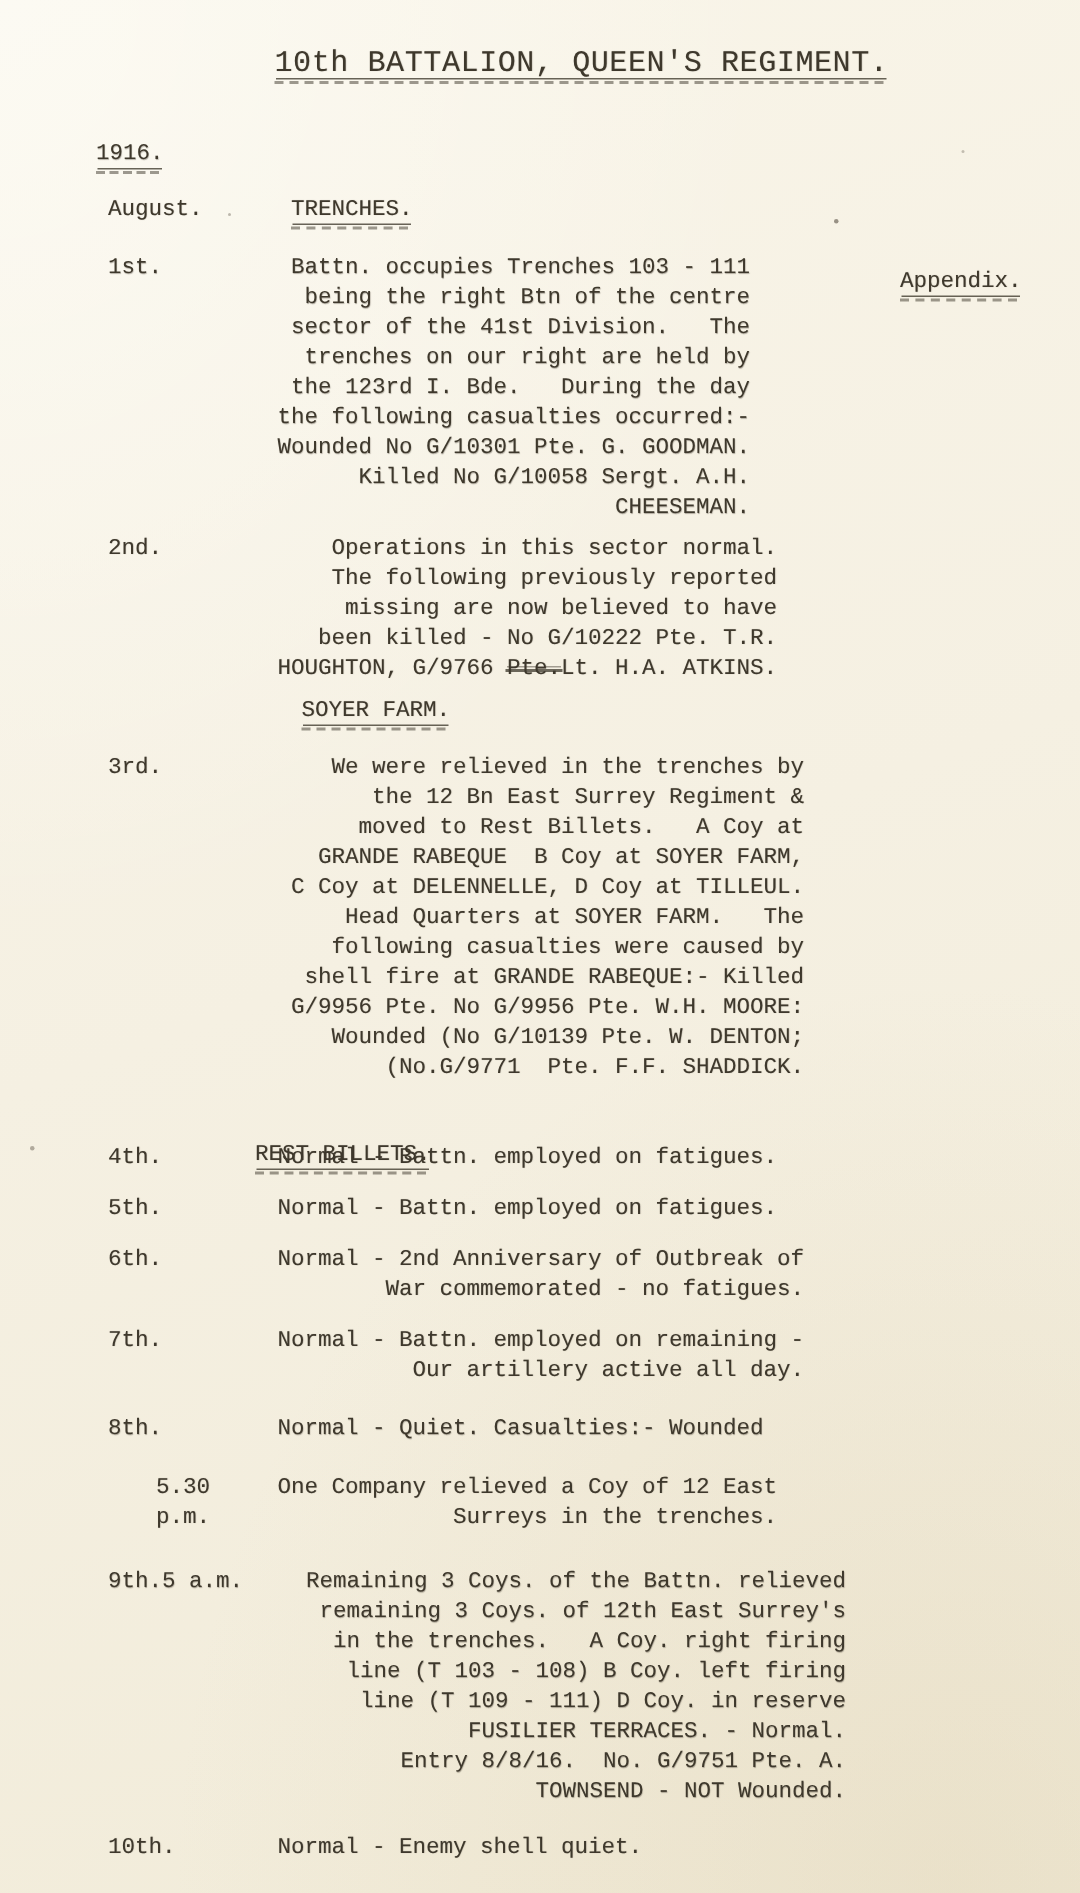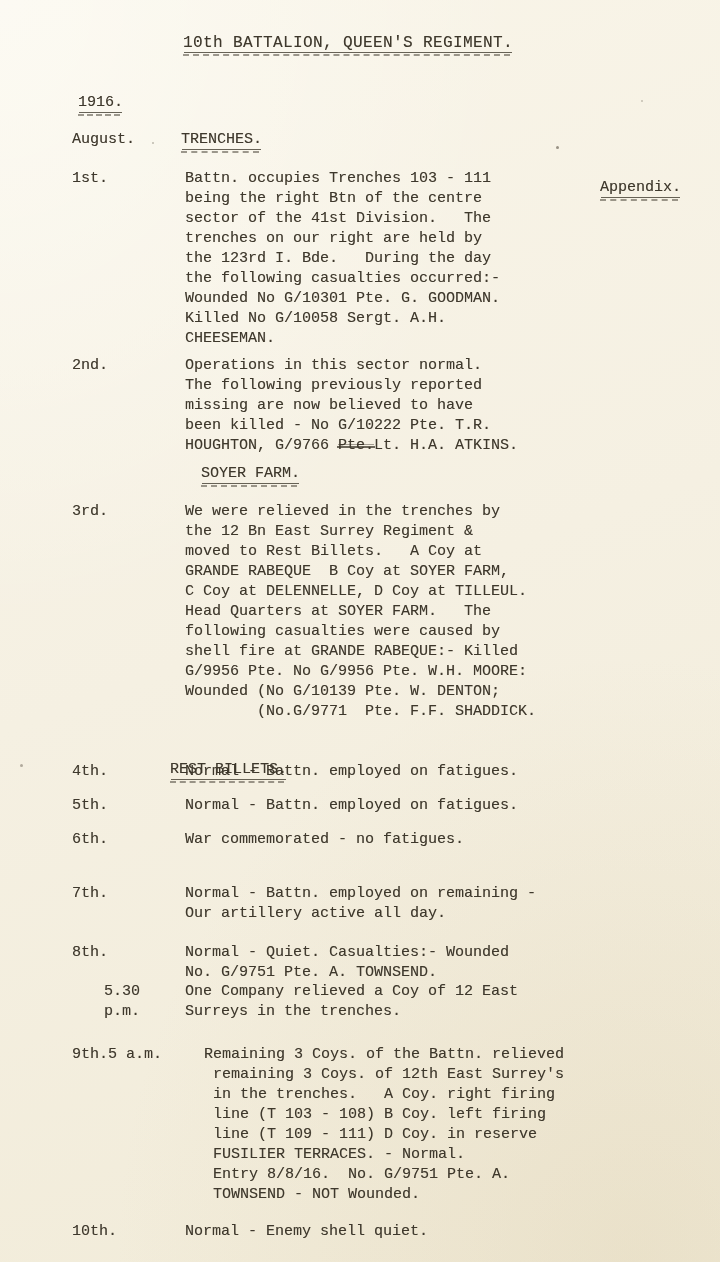--- a/index.html
+++ b/index.html
@@ -16,37 +16,37 @@
     background:
       radial-gradient(120% 80% at 88% 100%, rgba(214,198,162,0.28), transparent 60%),
       radial-gradient(130% 90% at 0% 0%, rgba(255,255,251,0.55), transparent 55%),
       linear-gradient(160deg,#f9f5e9 0%,#f5f0e2 48%,#f1ebd8 100%);
   }
   .blk{position:absolute;white-space:pre;}
   
   .u{position:relative;display:inline-block;padding-bottom:3px;}
   .u::after{content:"";position:absolute;left:1px;right:1px;bottom:3px;border-bottom:1.6px solid rgba(62,56,44,0.78);}
   .u::before{content:"";position:absolute;left:0;right:3px;bottom:0;border-bottom:2px dashed rgba(62,56,44,0.5);}
-  .title{font-size:16px;letter-spacing:0.4px;}
+  .title{font-size:20px;letter-spacing:0.4px;}
   
   #blk-title{top:33px;left:183px;}
-  #blk-year{top:93px;left:78px;}
+  #blk-year{top:93px;left:64px;}
   #blk-monthrow{top:130px;left:0;width:720px;height:20px;}
   #blk-monthrow .month{position:absolute;left:72px;top:0;}
-  #blk-monthrow .mid{position:absolute;left:181px;top:0;}
+  #blk-monthrow .mid{position:absolute;left:194px;top:0;}
   #blk-monthrow .right{position:absolute;left:600px;top:0;margin-top:48px;}
   #blk-soyer{top:464px;left:185px;margin-left:16px;}
   #blk-rest{top:728px;left:170px;margin-top:32px;}
   #blk-e1{top:169px;} #blk-e2{top:356px;} #blk-e3{top:502px;}
   #blk-e4{top:762px;} #blk-e5{top:796px;} #blk-e6{top:830px;}
   #blk-e7{top:884px;} #blk-e8{top:943px;} #blk-e8b{top:982px;}
   #blk-e9{top:1045px;} #blk-e10{top:1222px;}
   .entry{left:0;width:720px;}
   .entry-label{position:absolute;left:72px;top:0;white-space:pre;}
-  .entry-body{position:absolute;left:185px;top:0;white-space:pre;}
+  .entry-body{position:absolute;left:185px;top:0;white-space:pre;text-align:right;}
   #blk-e8b .entry-label{left:104px;}
   #blk-e9 .entry-body{left:204px;}
   
   .strike{position:relative;display:inline-block;}
   .strike::after{content:"";position:absolute;left:-1px;right:-1px;top:52%;border-top:2px solid rgba(62,56,44,0.75);}
   .strike::before{content:"";position:absolute;left:0;right:0;top:38%;border-top:1px solid rgba(62,56,44,0.45);}
   
   .speck{position:absolute;border-radius:50%;background:rgba(74,66,52,0.55);}
   #speck-1{left:556px;top:146px;width:3px;height:3px;}
   #speck-2{left:152px;top:142px;width:2px;height:2px;background:rgba(74,66,52,0.35);}
@@ -64,20 +64,20 @@
 <div id="blk-title" class="blk blk--heading title"><span class="u title">10th BATTALION, QUEEN'S REGIMENT.</span></div>
     <div id="blk-year" class="blk blk--heading"><span class="u">1916.</span></div>
     <div id="blk-monthrow" class="blk blk--monthrow"><span class="month">August.</span><span class="mid"><span class="u">TRENCHES.</span></span><span class="right"><span class="u">Appendix.</span></span></div>
     <div id="blk-e1" class="blk blk--entry entry"><div class="entry-label">1st.</div><div class="entry-body"><div class="line">Battn. occupies Trenches 103 - 111</div><div class="line">being the right Btn of the centre</div><div class="line">sector of the 41st Division.   The</div><div class="line">trenches on our right are held by</div><div class="line">the 123rd I. Bde.   During the day</div><div class="line">the following casualties occurred:-</div><div class="line">Wounded No G/10301 Pte. G. GOODMAN.</div><div class="line">Killed No G/10058 Sergt. A.H.</div><div class="line">CHEESEMAN.</div></div></div>
     <div id="blk-e2" class="blk blk--entry entry"><div class="entry-label">2nd.</div><div class="entry-body"><div class="line">Operations in this sector normal.</div><div class="line">The following previously reported</div><div class="line">missing are now believed to have</div><div class="line">been killed - No G/10222 Pte. T.R.</div><div class="line"><span class="">HOUGHTON, G/9766 </span><span class="strike">Pte.</span><span class="">Lt. H.A. ATKINS.</span></div></div></div>
     <div id="blk-soyer" class="blk blk--heading"><span class="u">SOYER FARM.</span></div>
     <div id="blk-e3" class="blk blk--entry entry"><div class="entry-label">3rd.</div><div class="entry-body"><div class="line">We were relieved in the trenches by</div><div class="line">the 12 Bn East Surrey Regiment &amp;</div><div class="line">moved to Rest Billets.   A Coy at</div><div class="line">GRANDE RABEQUE  B Coy at SOYER FARM,</div><div class="line">C Coy at DELENNELLE, D Coy at TILLEUL.</div><div class="line">Head Quarters at SOYER FARM.   The</div><div class="line">following casualties were caused by</div><div class="line">shell fire at GRANDE RABEQUE:- Killed</div><div class="line">G/9956 Pte. No G/9956 Pte. W.H. MOORE:</div><div class="line">Wounded (No G/10139 Pte. W. DENTON;</div><div class="line">        (No.G/9771  Pte. F.F. SHADDICK.</div></div></div>
     <div id="blk-rest" class="blk blk--heading"><span class="u">REST BILLETS.</span></div>
     <div id="blk-e4" class="blk blk--entry entry"><div class="entry-label">4th.</div><div class="entry-body"><div class="line">Normal - Battn. employed on fatigues.</div></div></div>
     <div id="blk-e5" class="blk blk--entry entry"><div class="entry-label">5th.</div><div class="entry-body"><div class="line">Normal - Battn. employed on fatigues.</div></div></div>
-    <div id="blk-e6" class="blk blk--entry entry"><div class="entry-label">6th.</div><div class="entry-body"><div class="line">War commemorated - no fatigues.</div></div></div>
+    <div id="blk-e6" class="blk blk--entry entry"><div class="entry-label">6th.</div><div class="entry-body"><div class="line">Normal - 2nd Anniversary of Outbreak of</div><div class="line">War commemorated - no fatigues.</div></div></div>
     <div id="blk-e7" class="blk blk--entry entry"><div class="entry-label">7th.</div><div class="entry-body"><div class="line">Normal - Battn. employed on remaining -</div><div class="line">Our artillery active all day.</div></div></div>
-    <div id="blk-e8" class="blk blk--entry entry"><div class="entry-label">8th.</div><div class="entry-body"><div class="line">Normal - Quiet. Casualties:- Wounded</div><div class="line">No. G/9751 Pte. A. TOWNSEND.</div></div></div>
+    <div id="blk-e8" class="blk blk--entry entry"><div class="entry-label">8th.</div><div class="entry-body"><div class="line">Normal - Quiet. Casualties:- Wounded</div></div></div>
     <div id="blk-e8b" class="blk blk--entry entry"><div class="entry-label">5.30
 p.m.</div><div class="entry-body"><div class="line">One Company relieved a Coy of 12 East</div><div class="line">Surreys in the trenches.</div></div></div>
     <div id="blk-e9" class="blk blk--entry entry"><div class="entry-label">9th.5 a.m.</div><div class="entry-body"><div class="line">Remaining 3 Coys. of the Battn. relieved</div><div class="line"> remaining 3 Coys. of 12th East Surrey's</div><div class="line"> in the trenches.   A Coy. right firing</div><div class="line"> line (T 103 - 108) B Coy. left firing</div><div class="line"> line (T 109 - 111) D Coy. in reserve</div><div class="line"> FUSILIER TERRACES. - Normal.</div><div class="line"> Entry 8/8/16.  No. G/9751 Pte. A.</div><div class="line"> TOWNSEND - NOT Wounded.</div></div></div>
     <div id="blk-e10" class="blk blk--entry entry"><div class="entry-label">10th.</div><div class="entry-body"><div class="line">Normal - Enemy shell quiet.</div></div></div>
   </div>
 
 </body></html>

